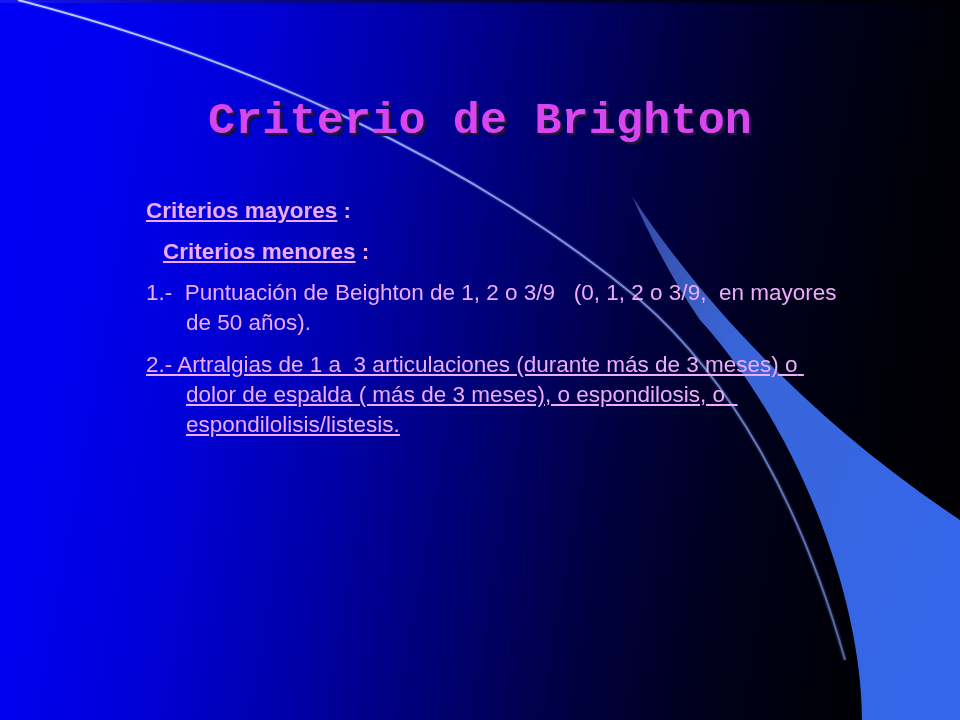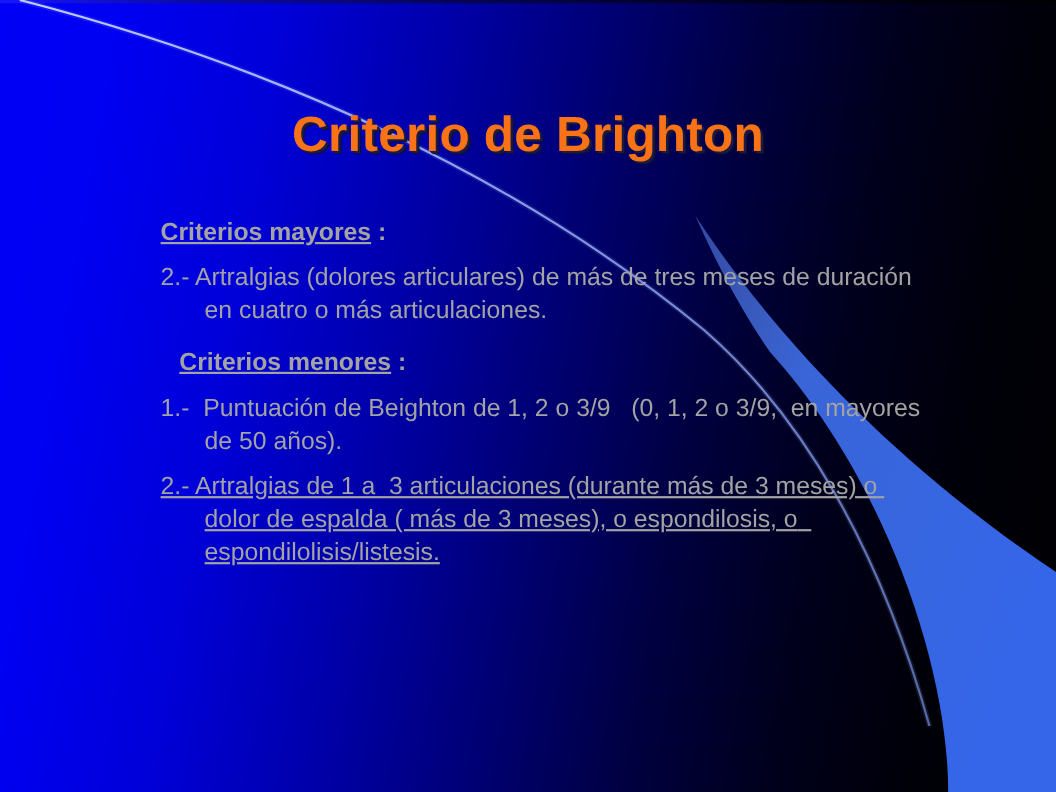--- a/index.html
+++ b/index.html
@@ -45,35 +45,35 @@
   
   #title-wrap {
     position: absolute;
     left: 0;
     top: 96px;
     width: 960px;
     text-align: center;
   }
   #slide-title {
     display: inline-block;
-    font-family: Liberation Sans, sans-serif;
+    font-family: Liberation Mono, monospace;
     font-weight: bold;
     font-size: 45px;
     letter-spacing: .2px;
-    color: #f97316;
+    color: #d946ef;
     text-shadow: 2px 2px 0 #1b1b44, 3px 3px 1px #101030;
   }
 
   
   #body-block {
     position: absolute;
     left: 146px;
     top: 196px;
     width: 700px;
-    color: #a3a3a3;
+    color: #f0abfc;
     font-size: 22.5px;
     line-height: 1.34;
   }
   .sec-head {
     font-weight: bold;
     margin-bottom: 11px;
     white-space: nowrap;
   }
   .sec-head .u { text-decoration: underline; text-underline-offset: 2px; }
   .sec-head.indented { padding-left: 7px; margin-left: 10px; }
@@ -122,21 +122,20 @@
   </svg>
 
   <div id="title-wrap">
     <span id="slide-title">Criterio de Brighton</span>
   </div>
 
   <div id="body-block">
 
     <div class="sec-head"><span class="u">Criterios mayores</span><span class="colon"> :</span></div>
 
-    <div class="item gap-after">2.- Artralgias (dolores articulares) de más de tres meses de duración en cuatro o más articulaciones.</div>
 
     <div class="sec-head indented"><span class="u">Criterios menores</span><span class="colon"> :</span></div>
 
     <div class="item">1.-  Puntuación de Beighton de 1, 2 o 3/9   (0, 1, 2 o 3/9,  en mayores de 50 años).</div>
     <div class="item">2.- Artralgias de 1 a  3 articulaciones (durante más de 3 meses) o dolor de espalda ( más de 3 meses), o espondilosis, o  espondilolisis/listesis.</div>
 
   </div>
 
 </div>
 

